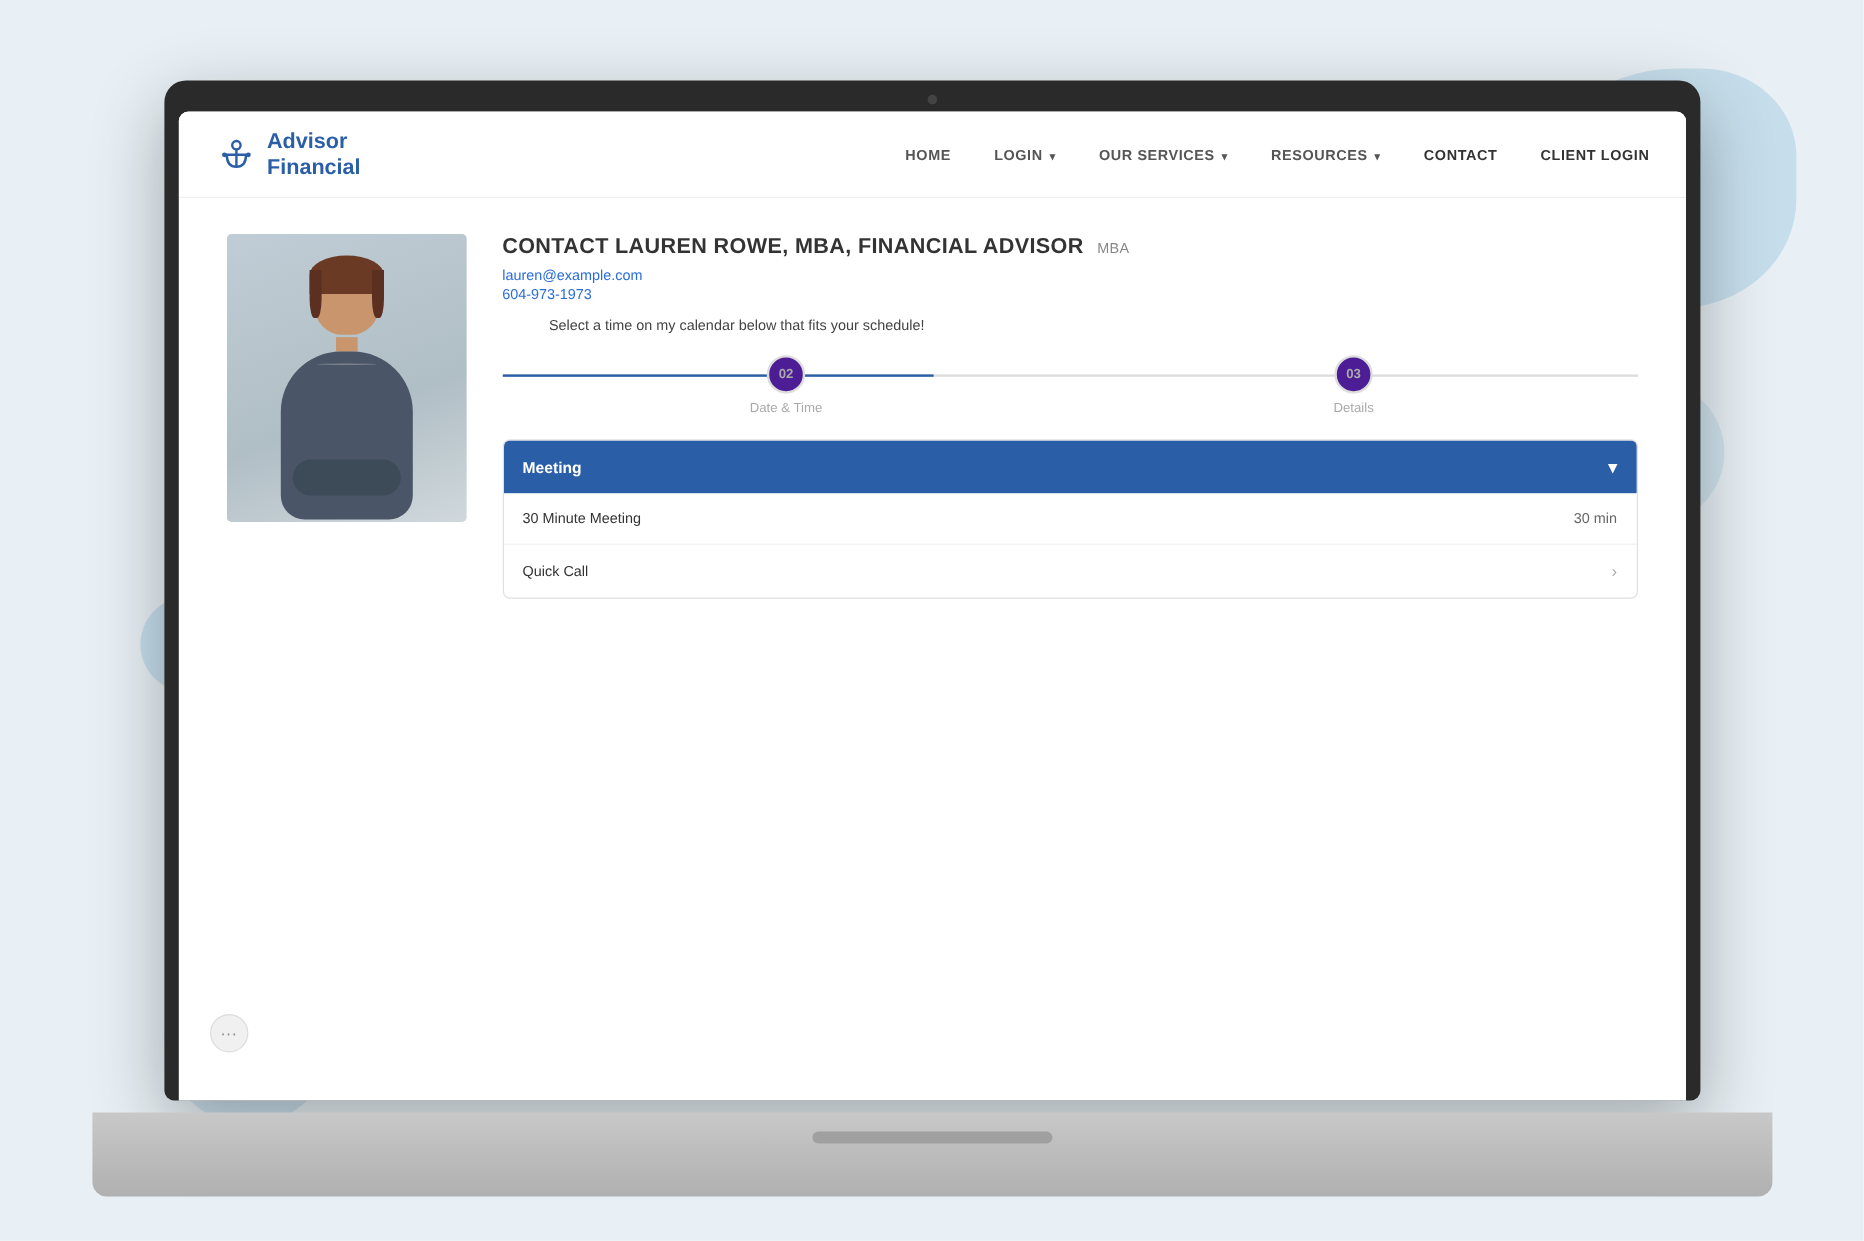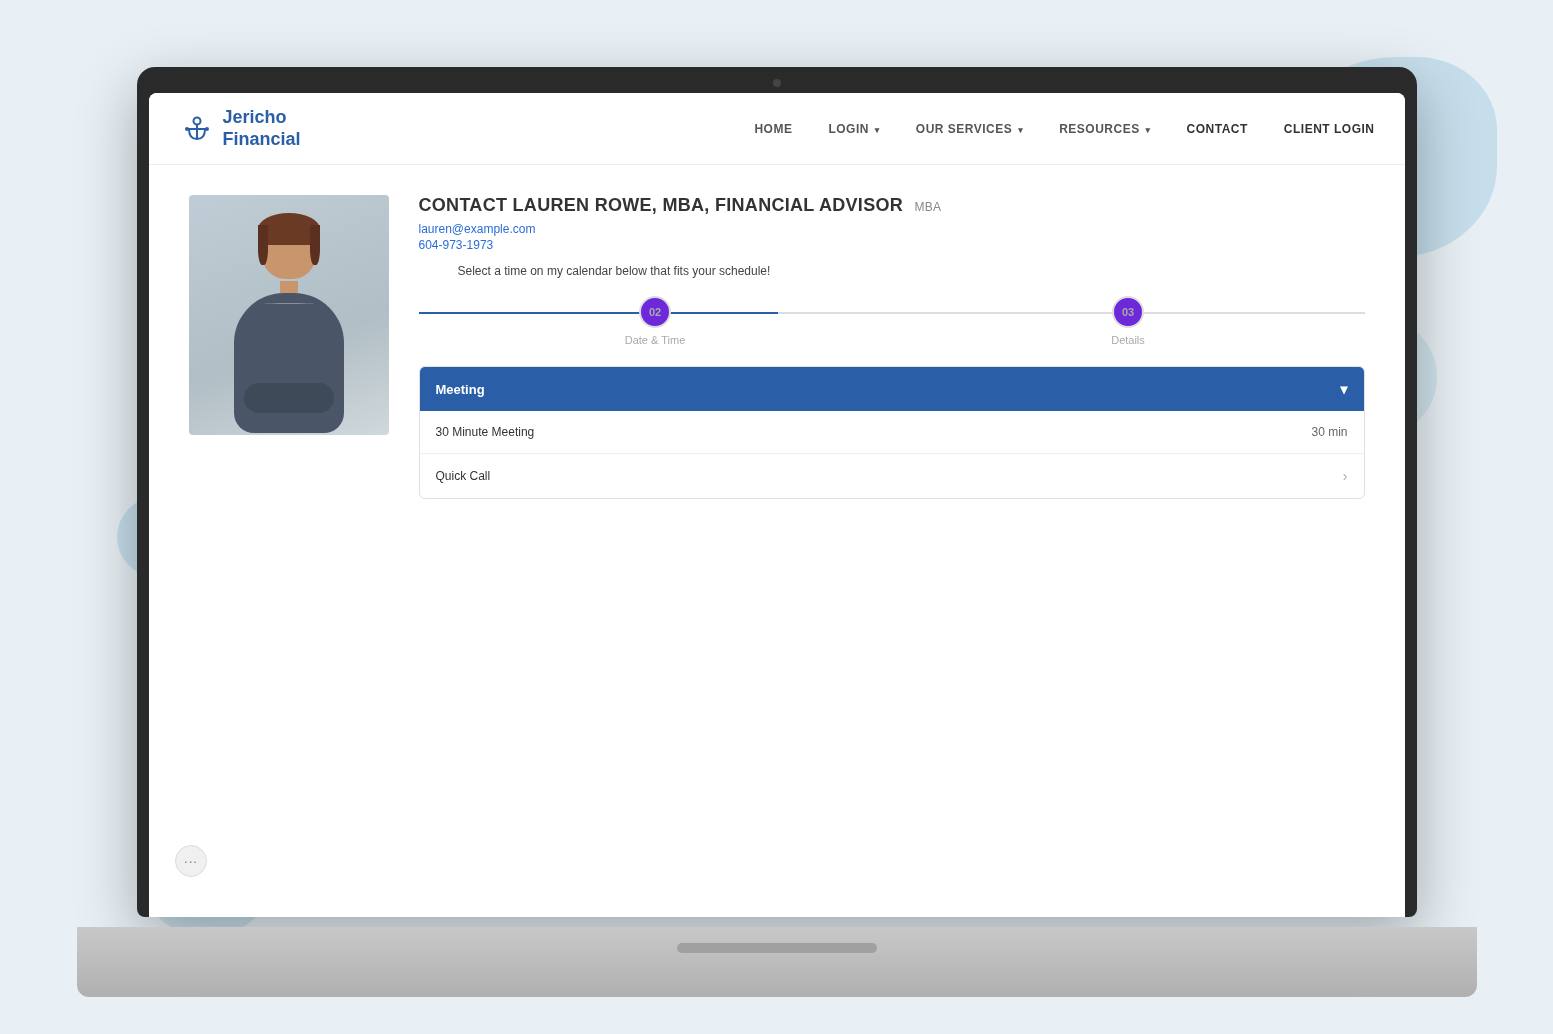--- a/index.html
+++ b/index.html
@@ -274,21 +274,21 @@
       font-weight: 700;
       margin-bottom: 6px;
     }
 
     .step-circle.active {
       background: #2a5fa8;
       color: #fff;
     }
 
     .step-circle.inactive {
-      background: #6d28d9;
+      background: #4c1d95;
       color: #aaa;
       border: 2px solid #ddd;
     }
 
     .step-label {
       font-size: 11px;
       color: #2a5fa8;
     }
 
     .step-label.inactive {
@@ -400,21 +400,21 @@
 
             <svg class="nav-logo-icon" viewBox="0 0 36 36" fill="none" xmlns="http://www.w3.org/2000/svg">
               <circle cx="18" cy="10" r="3.5" stroke="#2a5fa8" stroke-width="2" fill="none"></circle>
               <line x1="18" y1="13.5" x2="18" y2="28" stroke="#2a5fa8" stroke-width="2"></line>
               <path d="M10 18 Q10 28 18 28 Q26 28 26 18" stroke="#2a5fa8" stroke-width="2" fill="none"></path>
               <line x1="8" y1="18" x2="28" y2="18" stroke="#2a5fa8" stroke-width="2"></line>
               <circle cx="8" cy="18" r="2" fill="#2a5fa8"></circle>
               <circle cx="28" cy="18" r="2" fill="#2a5fa8"></circle>
             </svg>
             <div class="nav-logo-text">
-              <span>Jericho</span>
+              <span>Advisor</span>
               <span>Financial</span>
             </div>
           </div>
 
           <ul class="nav-links">
             <li>
               <a href="#">HOME</a>
             </li>
             <li>
               <a href="#">

